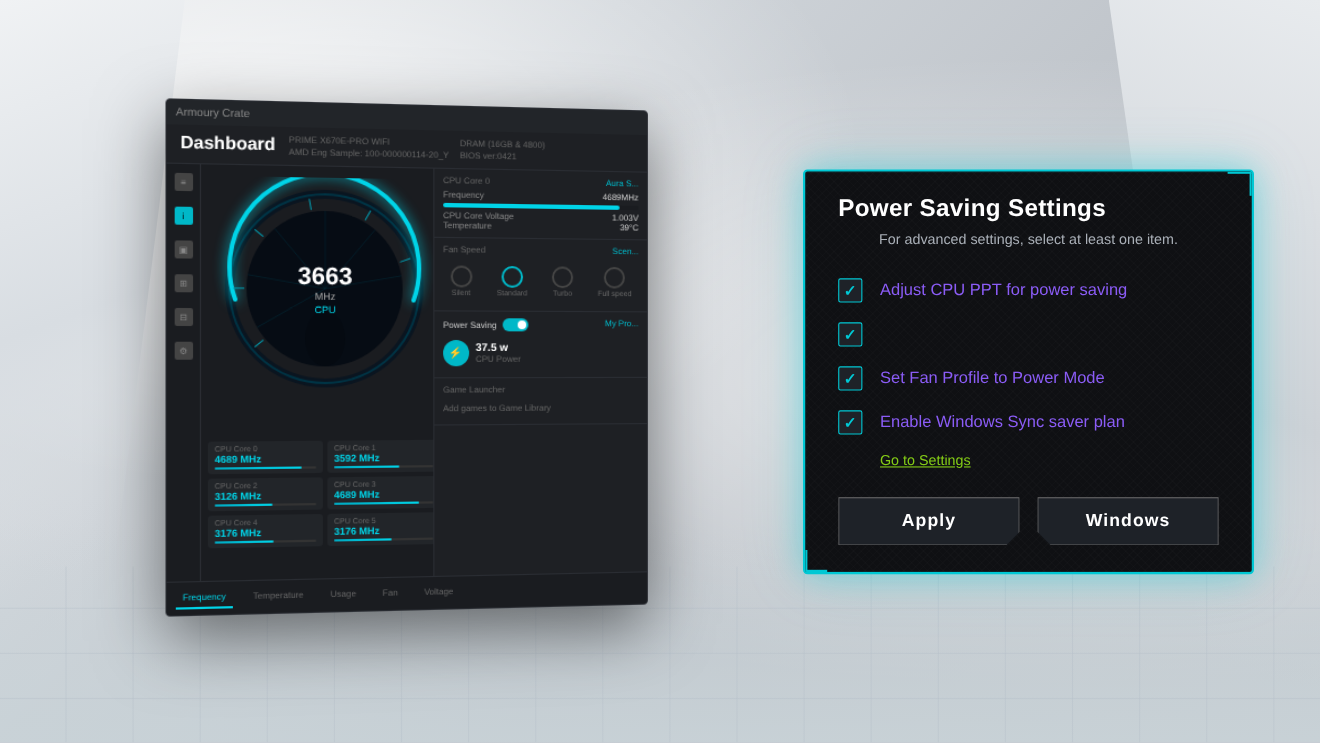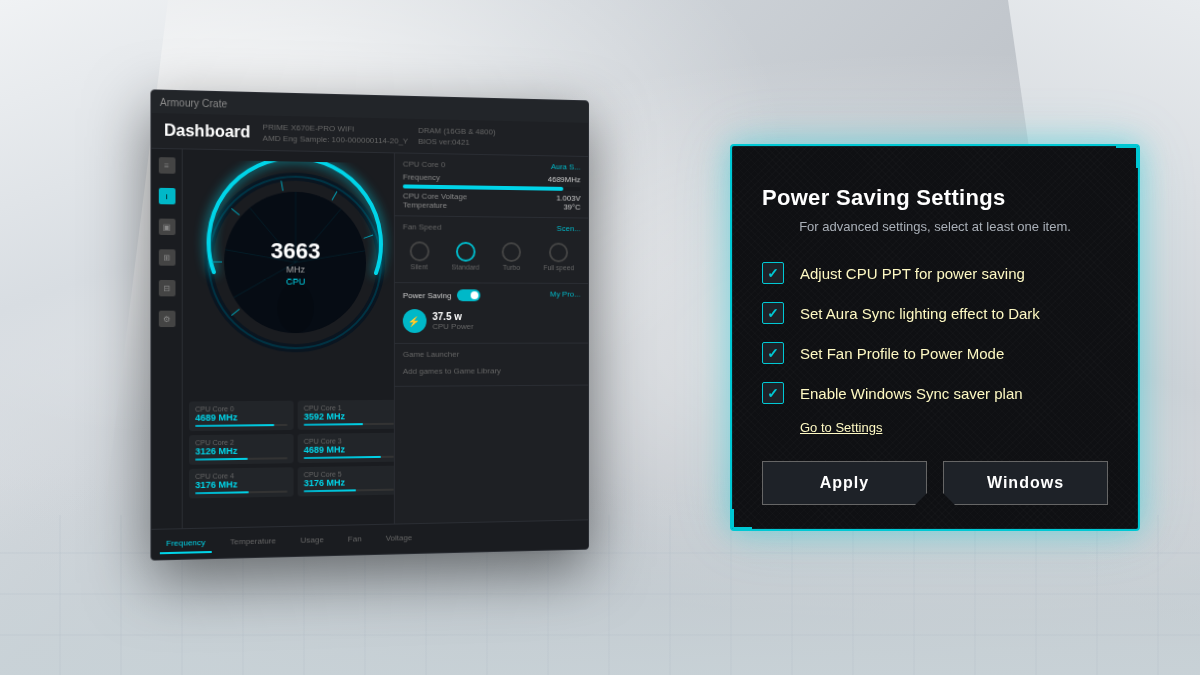--- a/index.html
+++ b/index.html
@@ -314,21 +314,21 @@
       position: absolute;
       bottom: 0; left: 0;
       width: 20px; height: 20px;
       border-bottom: 2px solid #00c8d4;
       border-left: 2px solid #00c8d4;
       pointer-events: none;
       z-index: 10;
     }
 
     .dialog-content {
-      padding: 39px 30px 24px;
+      padding: 20px 30px 24px;
       position: relative;
       z-index: 1;
     }
 
     .dialog-title {
       font-size: 22px;
       font-weight: 600;
       color: #ffffff;
       margin-bottom: 8px;
       letter-spacing: 0.3px;
@@ -369,26 +369,26 @@
 
     .checkbox-box.checked::after {
       content: '✓';
       color: #00c8d4;
       font-size: 14px;
       font-weight: bold;
     }
 
     .checkbox-label {
       font-size: 15px;
-      color: #fef9c3;
+      color: #8b5cf6;
     }
 
     .settings-link {
       font-size: 13px;
-      color: #fef9c3;
+      color: #84cc16;
       text-decoration: underline;
       margin-left: 38px;
       margin-bottom: 16px;
       display: block;
       cursor: pointer;
     }
 
     .dialog-footer {
       display: flex;
       gap: 16px;
@@ -659,21 +659,20 @@
 
       <div class="checkbox-list">
 
         <div class="checkbox-item">
           <div class="checkbox-box checked"></div>
           <span class="checkbox-label">Adjust CPU PPT for power saving</span>
         </div>
 
         <div class="checkbox-item">
           <div class="checkbox-box checked"></div>
-          <span class="checkbox-label">Set Aura Sync lighting effect to Dark</span>
         </div>
 
         <div class="checkbox-item">
           <div class="checkbox-box checked"></div>
           <span class="checkbox-label">Set Fan Profile to Power Mode</span>
         </div>
 
         <div class="checkbox-item">
           <div class="checkbox-box checked"></div>
           <span class="checkbox-label">Enable Windows Sync saver plan</span>

